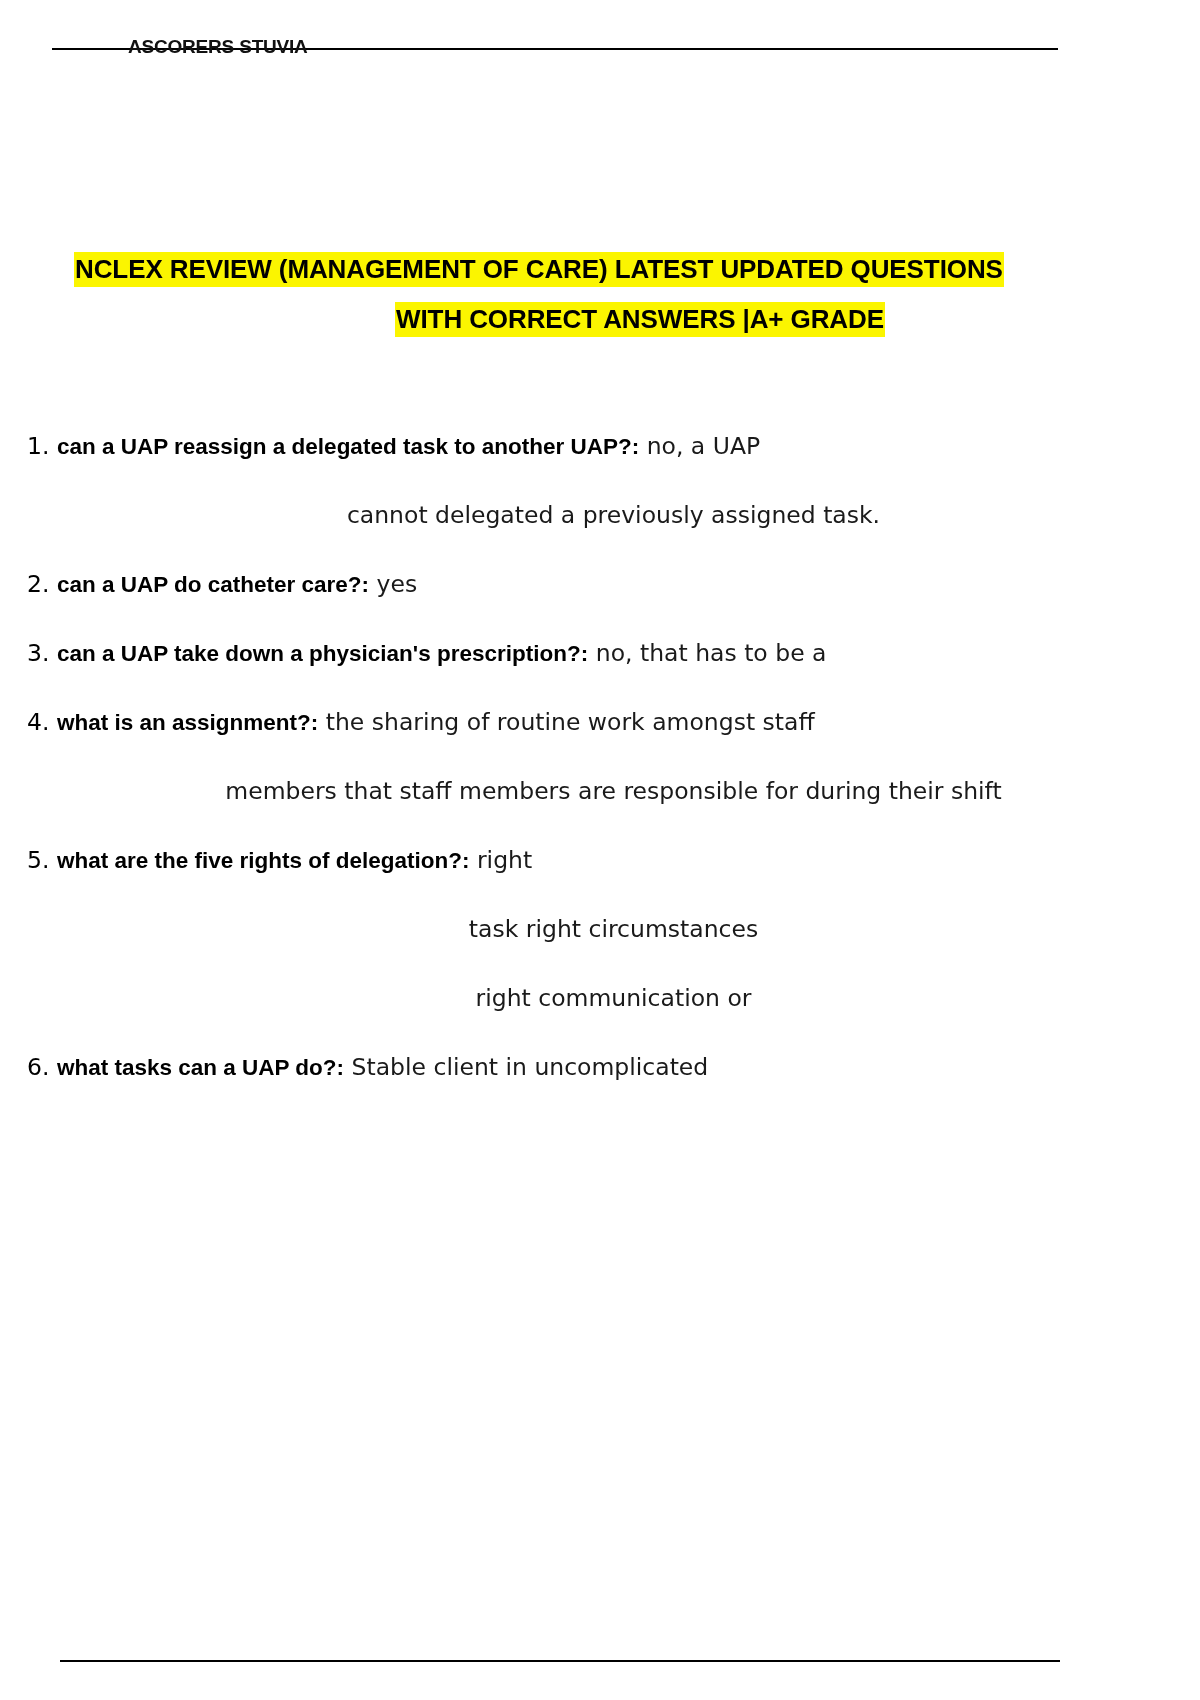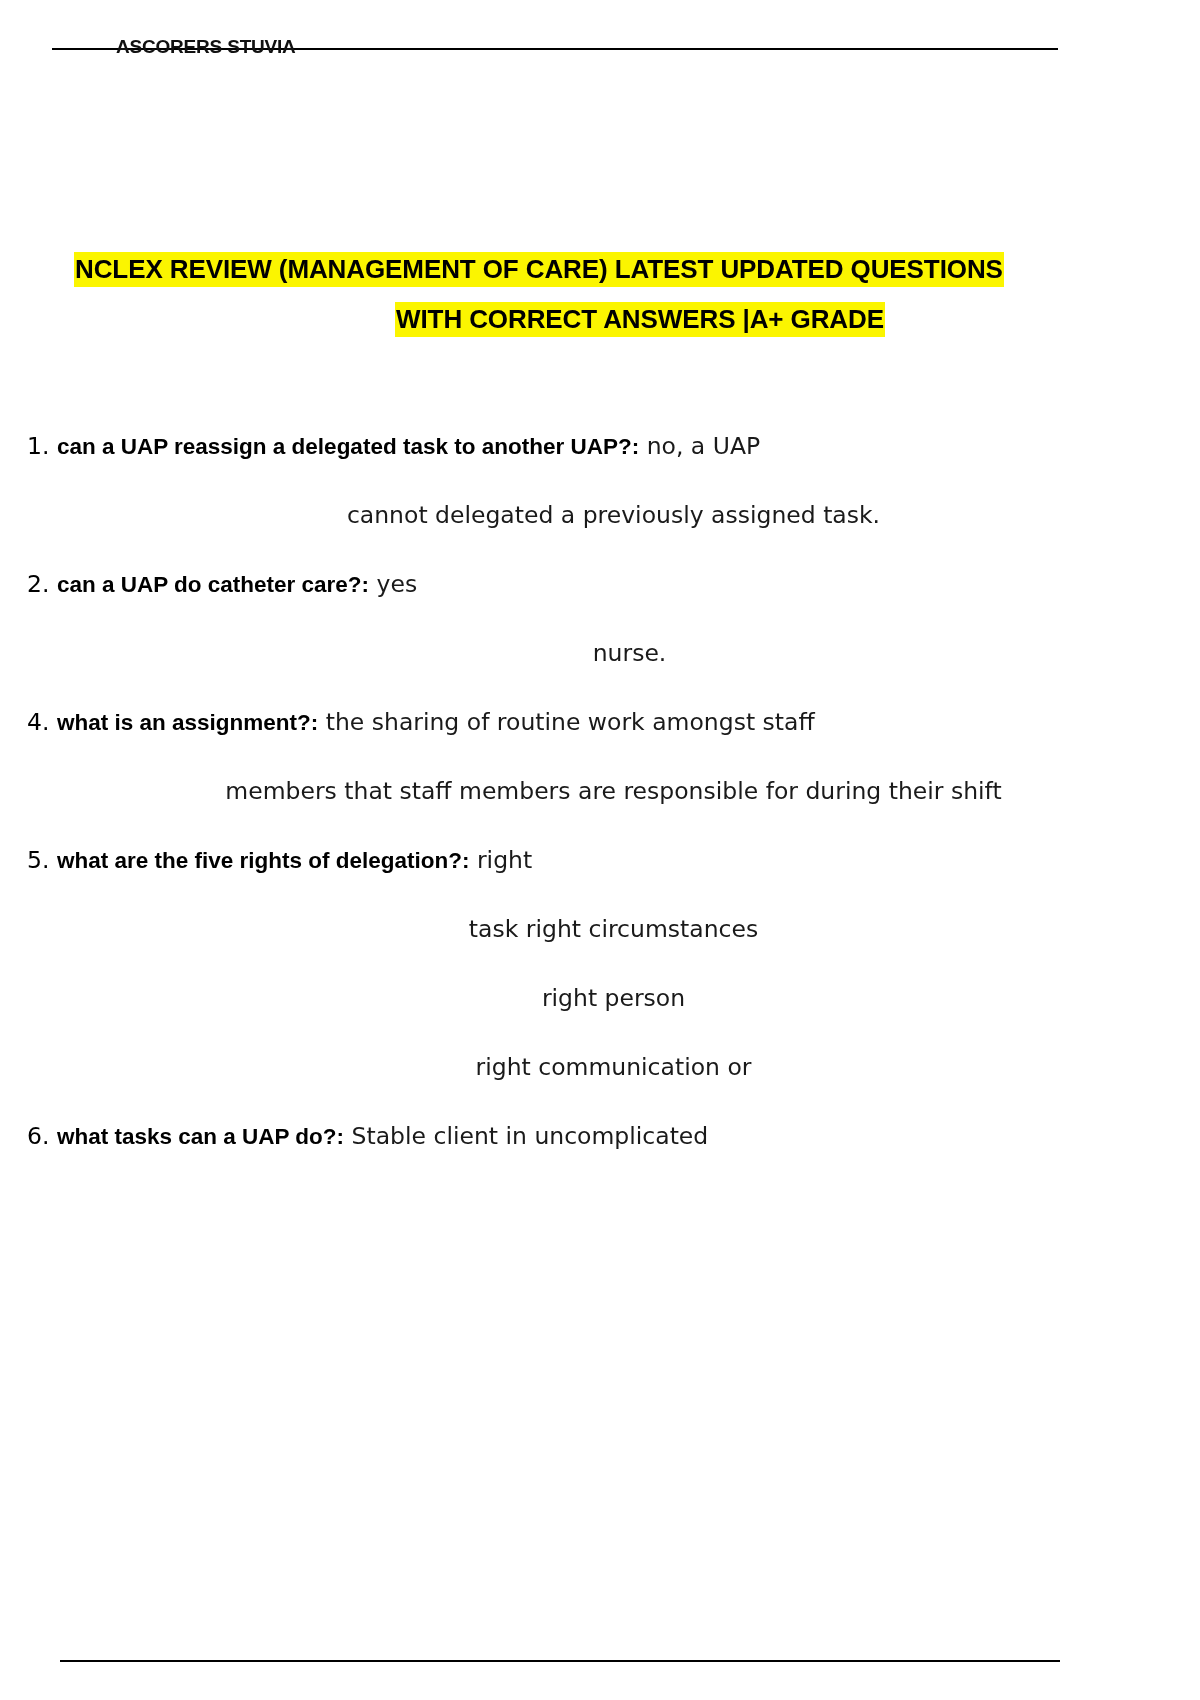--- a/index.html
+++ b/index.html
@@ -33,21 +33,21 @@
     position: absolute;
     top: 20px;
     left: 0;
     width: 1006px;
     height: 0;
     border-top: 2px solid #000000;
   }
   .header-label {
     position: absolute;
     top: 8px;
-    left: 64px;
+    left: 76px;
     font-family: "Liberation Sans", sans-serif;
     font-weight: bold;
     font-size: 19px;
     letter-spacing: -0.2px;
     color: #111111;
     background: transparent;
     white-space: nowrap;
   }
 
   
@@ -169,40 +169,43 @@
 
     <div class="qa-item">
       <div class="qa-first">
         <span class="num">2.</span>
         <span class="q">can a UAP do catheter care?:</span>
         <span class="a">yes</span>
       </div>
     </div>
 
     <div class="qa-item">
-      <span class="cont indent">nurse.</span>
+      <div class="qa-first">
+        <span class="num">3.</span>
+        <span class="q">can a UAP take down a physician's prescription?:</span>
+        <span class="a">no, that has to be a</span>
+      </div>
     </div>
 
     <div class="qa-item">
       <div class="qa-first">
         <span class="num">4.</span>
         <span class="q">what is an assignment?:</span>
         <span class="a">the sharing of routine work amongst staff</span>
       </div>
       <span class="cont">members that staff members are responsible for during their shift</span>
     </div>
 
     <div class="qa-item">
       <div class="qa-first">
         <span class="num">5.</span>
         <span class="q">what are the five rights of delegation?:</span>
         <span class="a">right</span>
       </div>
       <span class="cont">task right circumstances</span>
-      <span class="cont">right person</span>
       <span class="cont">right communication or</span>
     </div>
 
     <div class="qa-item">
       <div class="qa-first">
         <span class="num">6.</span>
         <span class="q">what tasks can a UAP do?:</span>
         <span class="a">Stable client in uncomplicated</span>
       </div>
     </div>

